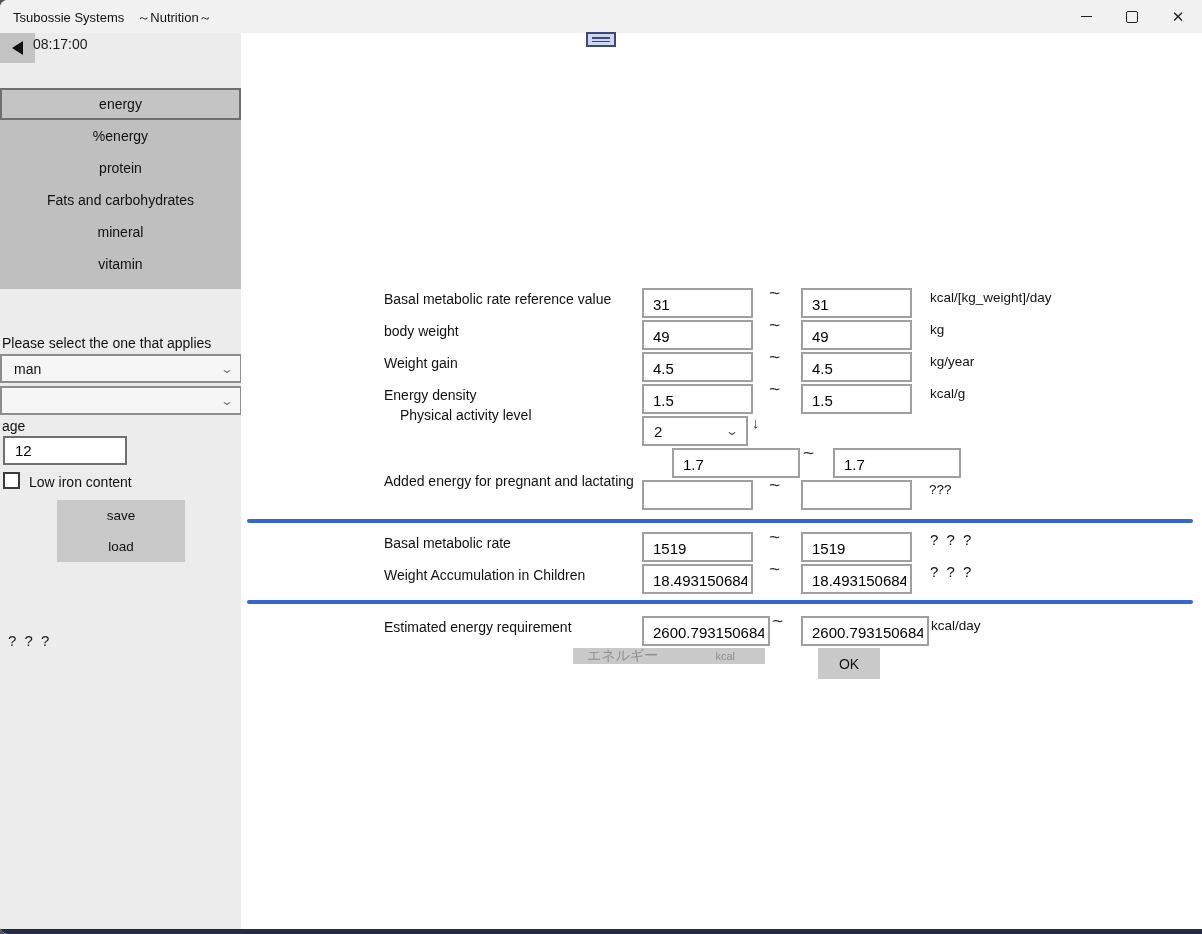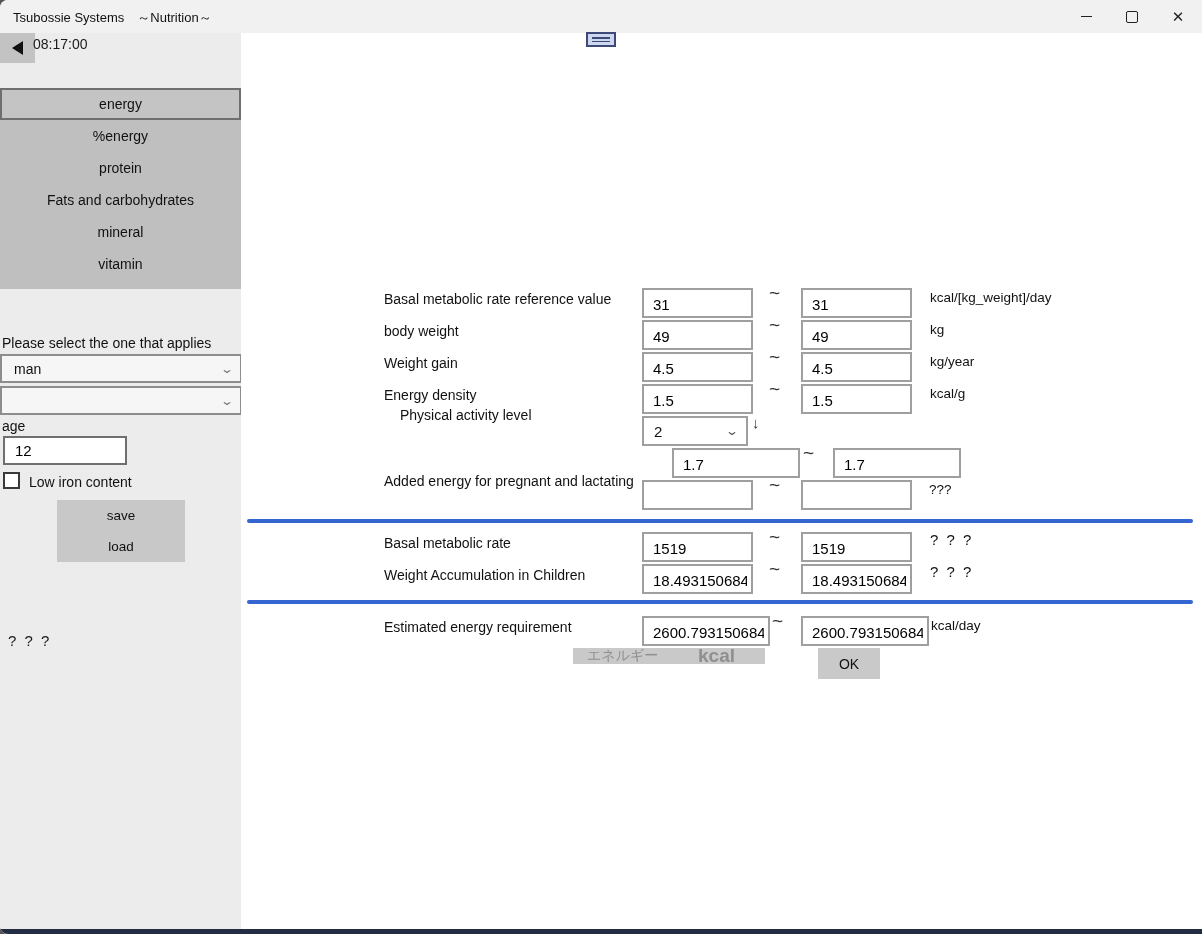--- a/index.html
+++ b/index.html
@@ -46,21 +46,21 @@
   .tilde{position:absolute;left:769px;font-size:19px;color:#333;margin-top:-6px;}
   .unit{position:absolute;left:930px;font-size:13.5px;color:#111;white-space:nowrap;}
   .unit.q{font-size:15px;letter-spacing:2px;margin-top:-3px;}
   .pal-combo{position:absolute;left:642px;top:416px;width:106px;height:30px;border:2px solid #9f9f9f;background:#fff;box-sizing:border-box;display:flex;align-items:center;cursor:default;}
   .pal-combo .combo-text{margin-left:10px;font-size:15px;}
   .pal-combo .combo-chev{margin-right:9px;font-size:12px;color:#555;}
   .pal-arrow{position:absolute;left:752px;top:414px;font-size:15px;color:#333;}
   .hline{position:absolute;left:247px;width:946px;height:4px;background:#3465d1;border-radius:2px;}
   .energy-display{position:absolute;left:561px;top:648px;width:192px;height:16px;background:#c9c9c9;display:flex;align-items:center;justify-content:space-between;box-sizing:border-box;padding:0 30px 0 14px;margin-left:12px;}
   .energy-display .ed-label{font-size:14px;color:#8f8f8f;}
-  .energy-display .ed-unit{font-size:19px;color:#8f8f8f;font-weight:bold;}
+  .energy-display .ed-unit{font-size:11px;color:#8f8f8f;}
   .ok-btn{position:absolute;left:818px;top:648px;width:62px;height:31px;background:#c9c9c9;border:none;font-family:inherit;font-size:14px;color:#111;cursor:default;}
   .bottom-bar{position:absolute;left:0;top:929px;width:1202px;height:5px;background:#222c42;}
 </style>
 </head>
 <body>
 
 <div id="window">
 
   <div class="titlebar">
     <div class="title-text">Tsubossie Systems　～Nutrition～</div>

